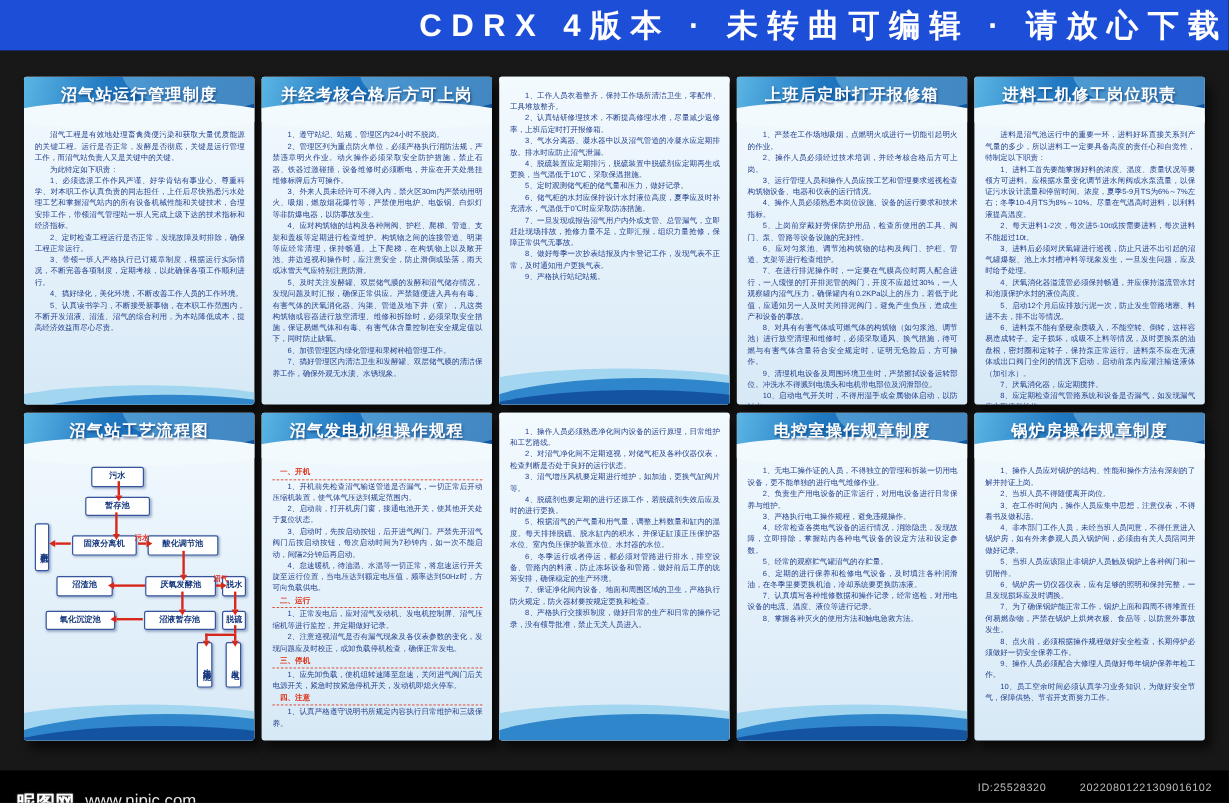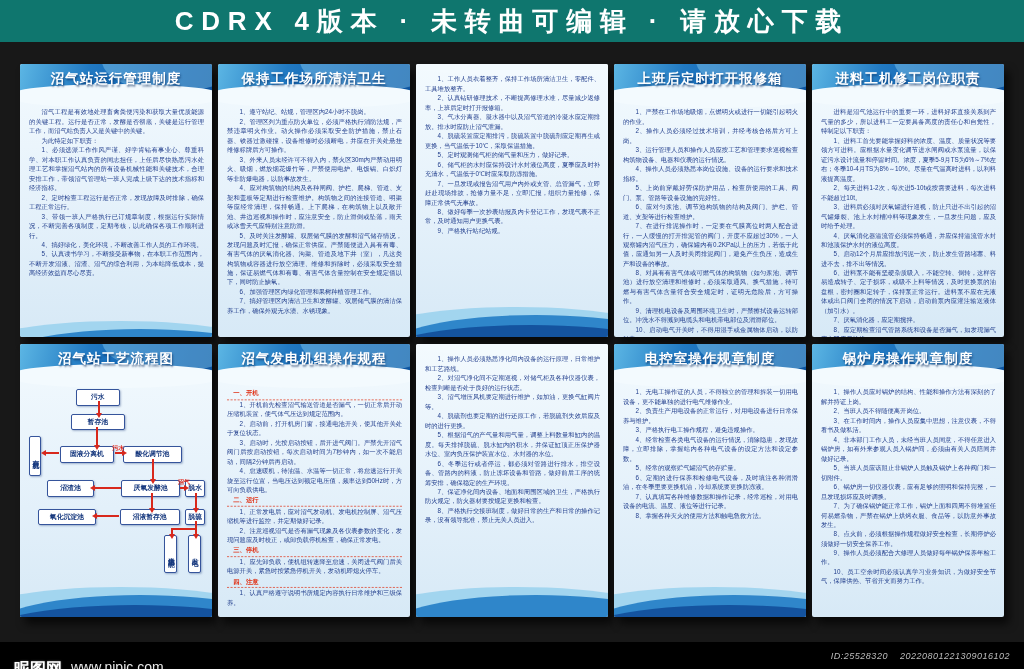--- a/index.html
+++ b/index.html
@@ -2,21 +2,21 @@
 <html lang="zh"><head>
 <meta charset="utf-8">
 <style>
   html,body{margin:0;padding:0;}
   body{
     width:1024px;height:669px;overflow:hidden;background:#181818;
     font-family:"Liberation Sans",sans-serif;
   }
   
   .banner{
-    height:42px;background:#0f766e;display:flex;align-items:center;justify-content:center;
+    height:42px;background:#1d4ed8;display:flex;align-items:center;justify-content:flex-end;
   }
   .banner h1{
     margin:0;color:#fff;font-size:26px;font-weight:bold;letter-spacing:0.30em;white-space:nowrap;
   }
   
   .board{height:600px;padding:22px 20px 0;box-sizing:border-box;}
   .grid{
     display:grid;grid-template-columns:repeat(5,1fr);grid-auto-rows:273px;gap:7px 6px;
   }
   .panel{
@@ -80,21 +80,21 @@
     border-top:3px solid transparent;border-bottom:3px solid transparent;border-left:5px solid #d8281c;}
   .flabel{position:absolute;color:#e02418;font-size:6px;font-weight:bold;z-index:3;white-space:nowrap;}
   
   .footer{
     height:27px;background:#000;display:flex;align-items:center;justify-content:space-between;
     padding:0 14px;box-sizing:border-box;
   }
   .footer .left{display:flex;align-items:flex-start;gap:9px;margin-top:28px;}
   .site-logo{color:#fff;font-size:16px;font-weight:bold;text-shadow:0 0 2px rgba(255,255,255,.4);}
   .site-url{color:#e8e8e8;font-size:14px;}
-  .footer .right{display:flex;gap:12px;color:#bdbdbd;font-size:9px;letter-spacing:.5px;font-style:italic;}
+  .footer .right{display:flex;gap:28px;color:#bdbdbd;font-size:9px;letter-spacing:.5px;}
 </style>
 </head>
 <body>
 
 <header class="banner">
   <h1>CDRX 4版本 · 未转曲可编辑 · 请放心下载</h1>
 </header>
 
 <main class="board">
   <div class="grid" id="panel-grid">
@@ -115,21 +115,21 @@
             </div>
           </div>
           <div class="waves">
             <i class="w1"></i>
             <i class="w2"></i>
           </div>
         </div>
       </section>
       <section class="panel">
         <div class="panel-head">
-          <h2 class="panel-title">保持工作场所清洁卫生</h2>
+          <h2 class="panel-title">并经考核合格后方可上岗</h2>
         </div>
         <div class="panel-body">
           <div class="body-text">
             <div class="inner">
               <p class="para">1、遵守站纪、站规，管理区内24小时不脱岗。</p>
               <p class="para">2、管理区列为重点防火单位，必须严格执行消防法规，严禁违章明火作业。动火操作必须采取安全防护措施，禁止石器、铁器过激碰撞，设备维修时必须断电，并应在开关处悬挂维修标牌后方可操作。</p>
               <p class="para">3、外来人员未经许可不得入内，禁火区30m内严禁动用明火、吸烟，燃放烟花爆竹等，严禁使用电炉、电饭锅、白炽灯等非防爆电器，以防事故发生。</p>
               <p class="para">4、应对构筑物的结构及各种闸阀、护栏、爬梯、管道、支架和盖板等定期进行检查维护。构筑物之间的连接管道、明渠等应经常清理，保持畅通。上下爬梯，在构筑物上以及敞开池、井边巡视和操作时，应注意安全，防止滑倒或坠落，雨天或冰雪天气应特别注意防滑。</p>
               <p class="para">5、及时关注发酵罐、双层储气膜的发酵和沼气储存情况，发现问题及时汇报，确保正常供应。严禁随便进入具有有毒、有害气体的厌氧消化器、沟渠、管道及地下井（室），凡这类构筑物或容器进行放空清理、维修和拆除时，必须采取安全措施，保证易燃气体和有毒、有害气体含量控制在安全规定值以下，同时防止缺氧。</p>
               <p class="para">6、加强管理区内绿化管理和果树种植管理工作。</p>

